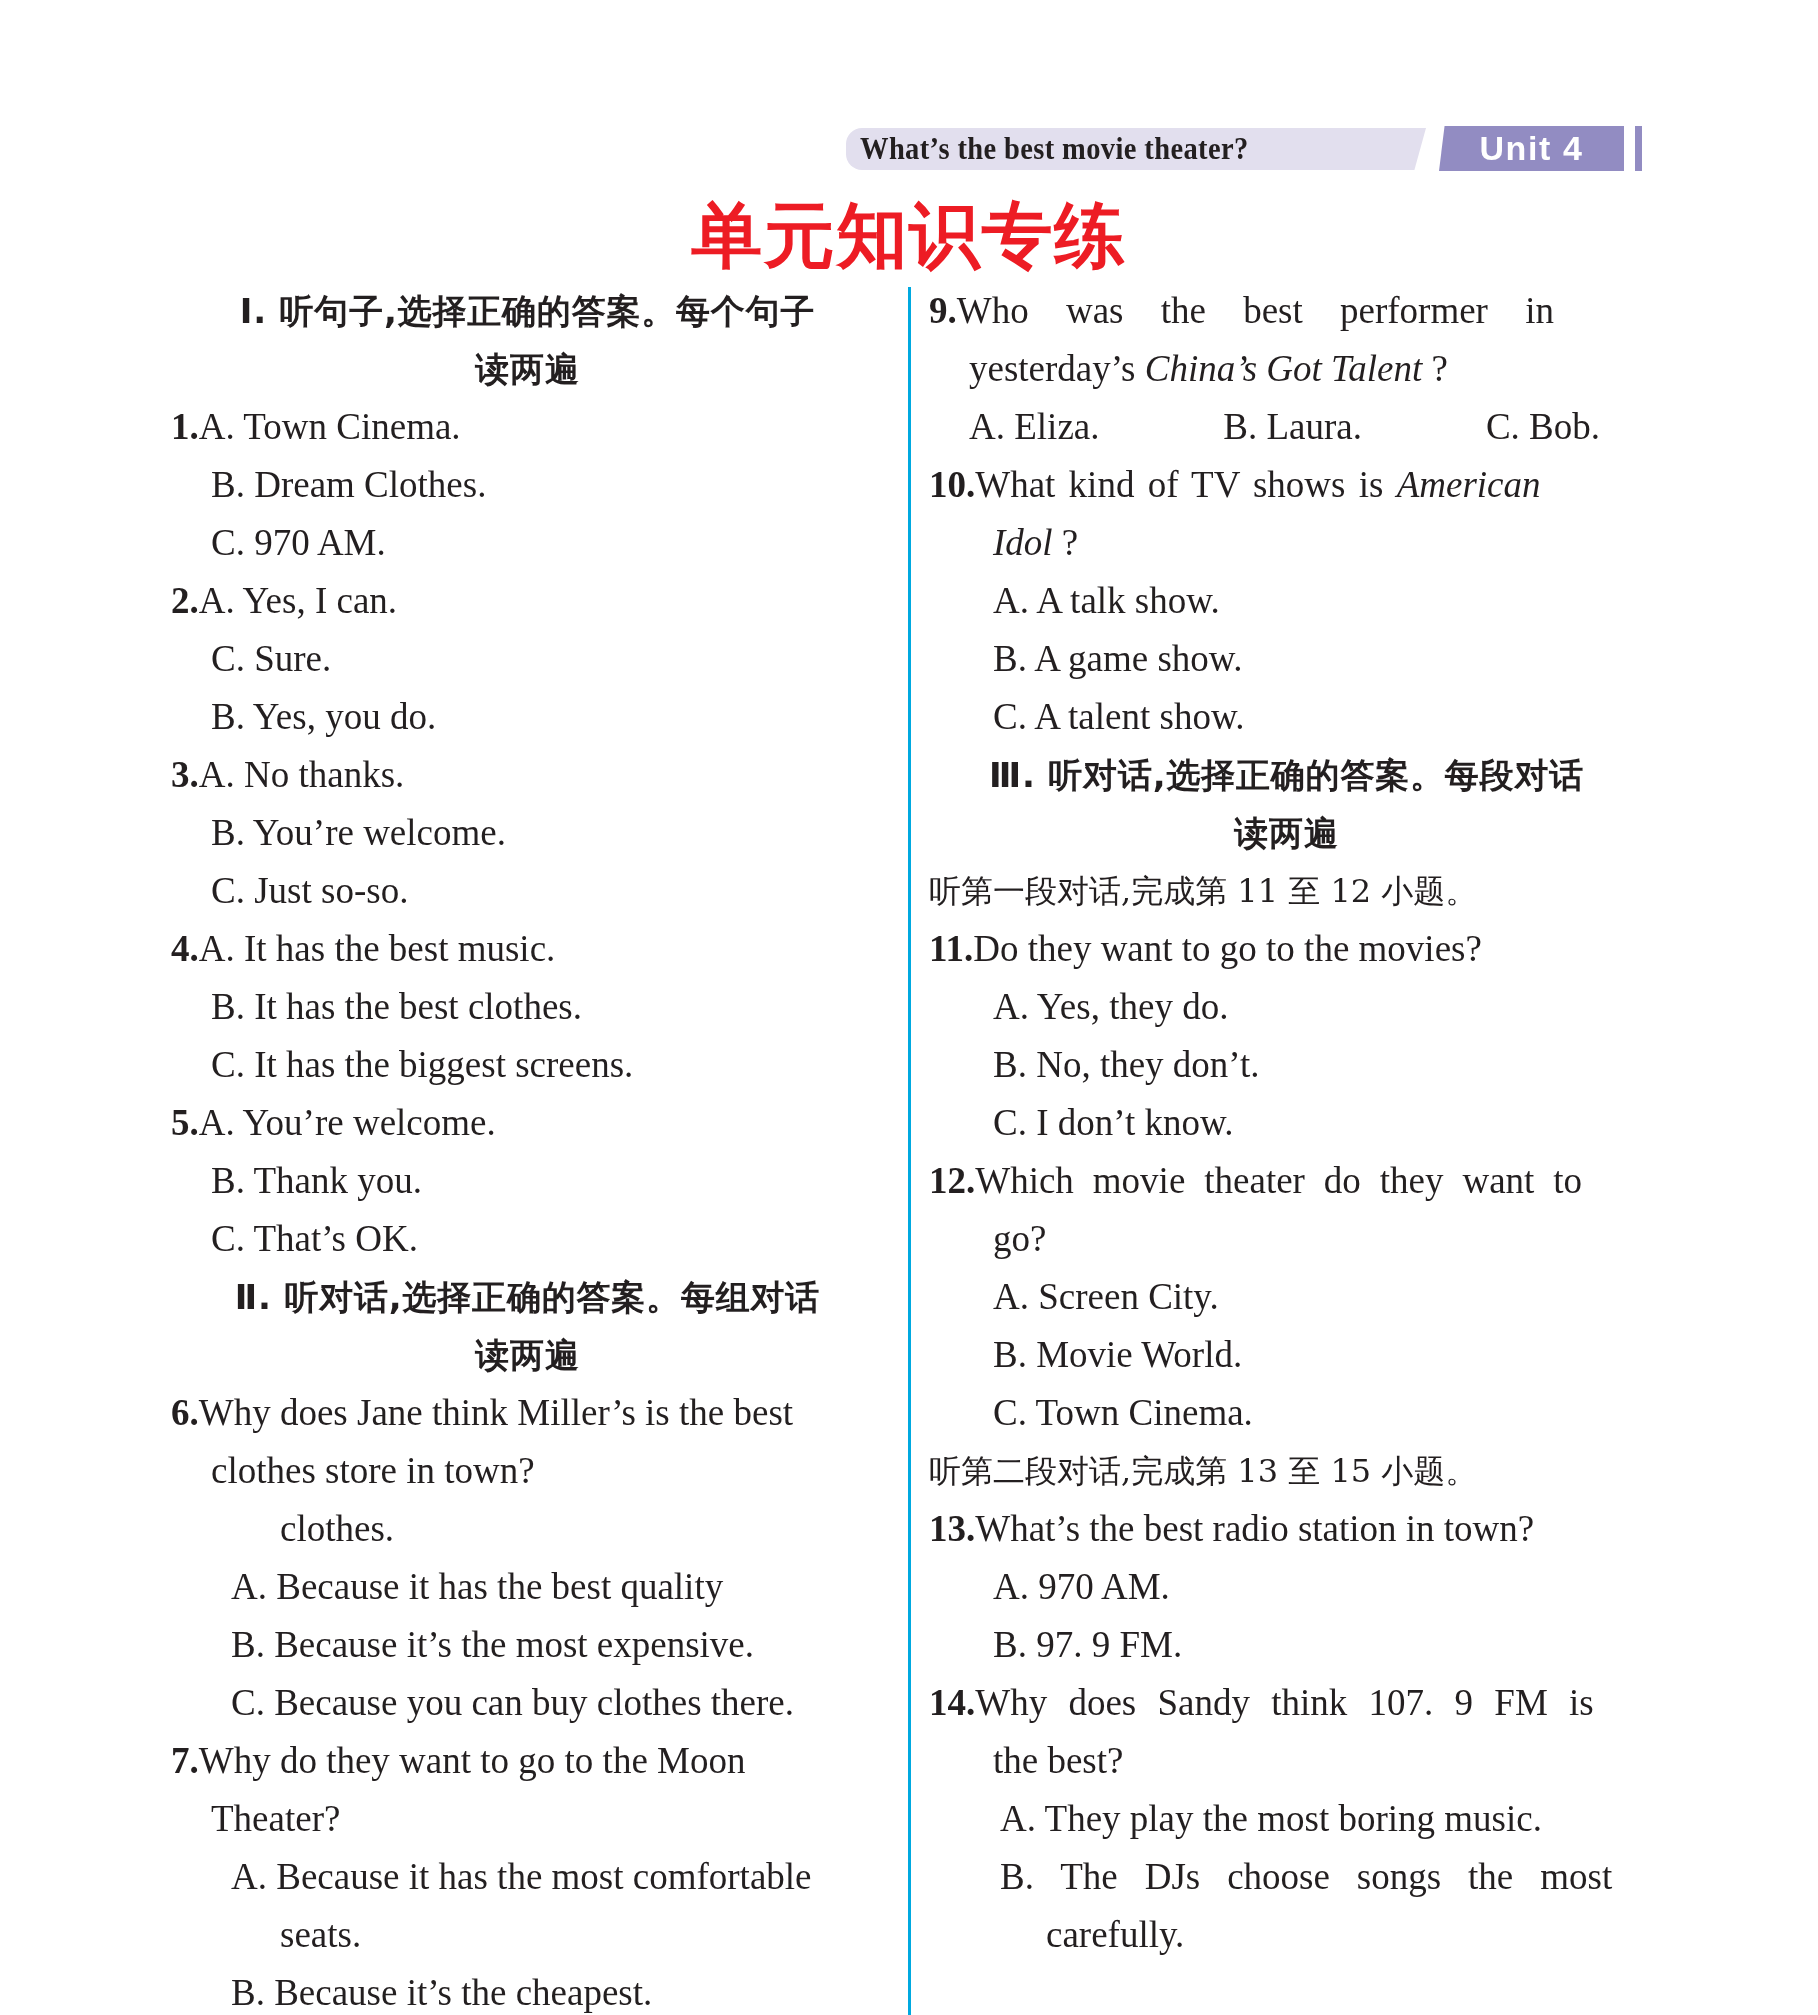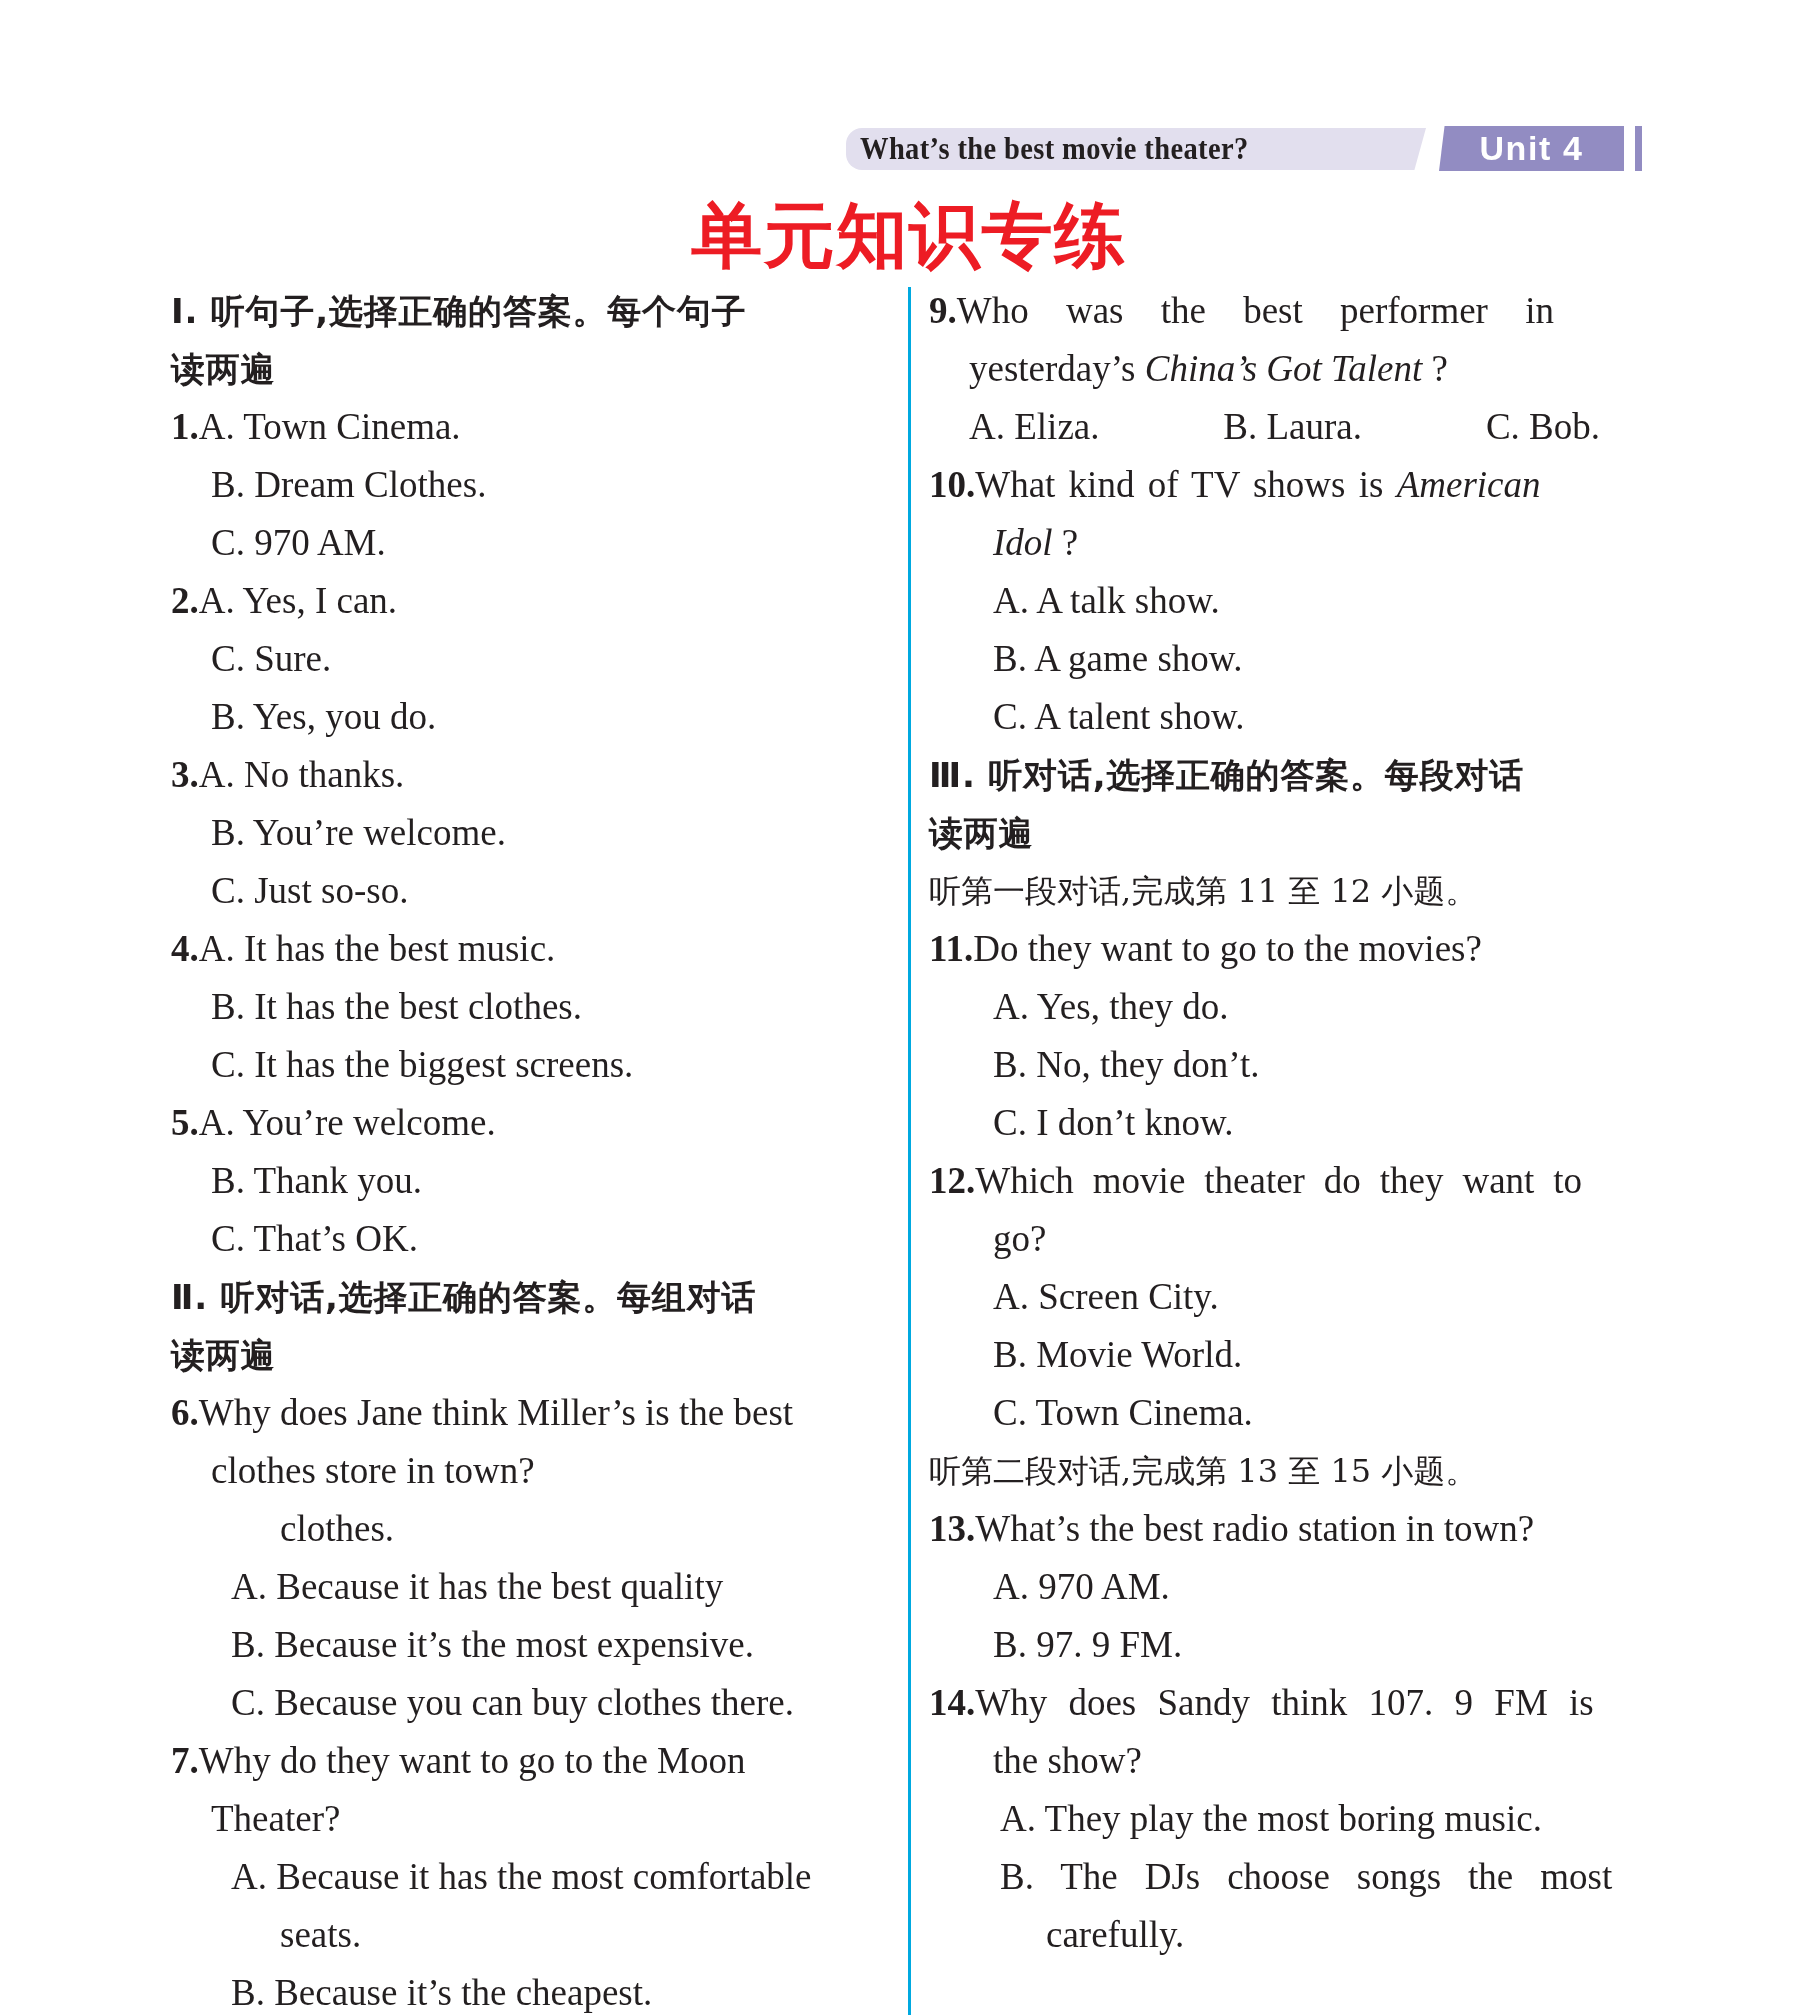--- a/index.html
+++ b/index.html
@@ -27,21 +27,21 @@
 
   
   .divider { position: absolute; left: 908px; top: 287px; width: 3.2px; height: 2075px; background: #00a9e0; }
 
   
   .col { position: absolute; top: 282px; }
   .col-left { left: 171px; width: 713px; }
   .col-right { left: 929px; width: 715px; }
 
   .line { position: relative; height: 58px; line-height: 58px; font-size: 37px; white-space: nowrap; }
-  .sec { font-family: "DejaVu Sans", sans-serif; font-weight: bold; font-size: 34px; letter-spacing: 0.8px; }
+  .sec { font-family: "DejaVu Sans", sans-serif; font-weight: bold; font-size: 34px; letter-spacing: 0.8px; text-align: center; }
   .sub { font-family: "DejaVu Serif", serif; font-size: 32px; }
   .qnum { font-weight: bold; display: inline-block; }
   .ital { font-style: italic; }
 
   .col-left .ind1 { padding-left: 40px; }
   .col-left .ind2 { padding-left: 60px; }
   .col-left .ind3 { padding-left: 109px; }
   .col-right .ind1 { padding-left: 64px; }
   .col-right .ind0 { padding-left: 40px; }
   .col-right .ind2 { padding-left: 71px; }
@@ -134,19 +134,19 @@
   <div class="line ind1">B. Movie World.</div>
   <div class="line ind1">C. Town Cinema.</div>
 
   <div class="line sub">听第二段对话,完成第 13 至 15 小题。</div>
 
   <div class="line"><span class="qnum">13.</span><span>What’s the best radio station in town?</span></div>
   <div class="line ind1">A. 970 AM.</div>
   <div class="line ind1">B. 97. 9 FM.</div>
 
   <div class="line"><span class="qnum">14.</span><span style="word-spacing:12px;">Why does Sandy think 107. 9 FM is</span></div>
-  <div class="line ind1">the show?</div>
+  <div class="line ind1">the best?</div>
   <div class="line ind2">A. They play the most boring music.</div>
   <div class="line ind2" style="word-spacing:17.7px;">B. The DJs choose songs the most</div>
   <div class="line ind3">carefully.</div>
 
 </div>
 
 
 </body></html>

